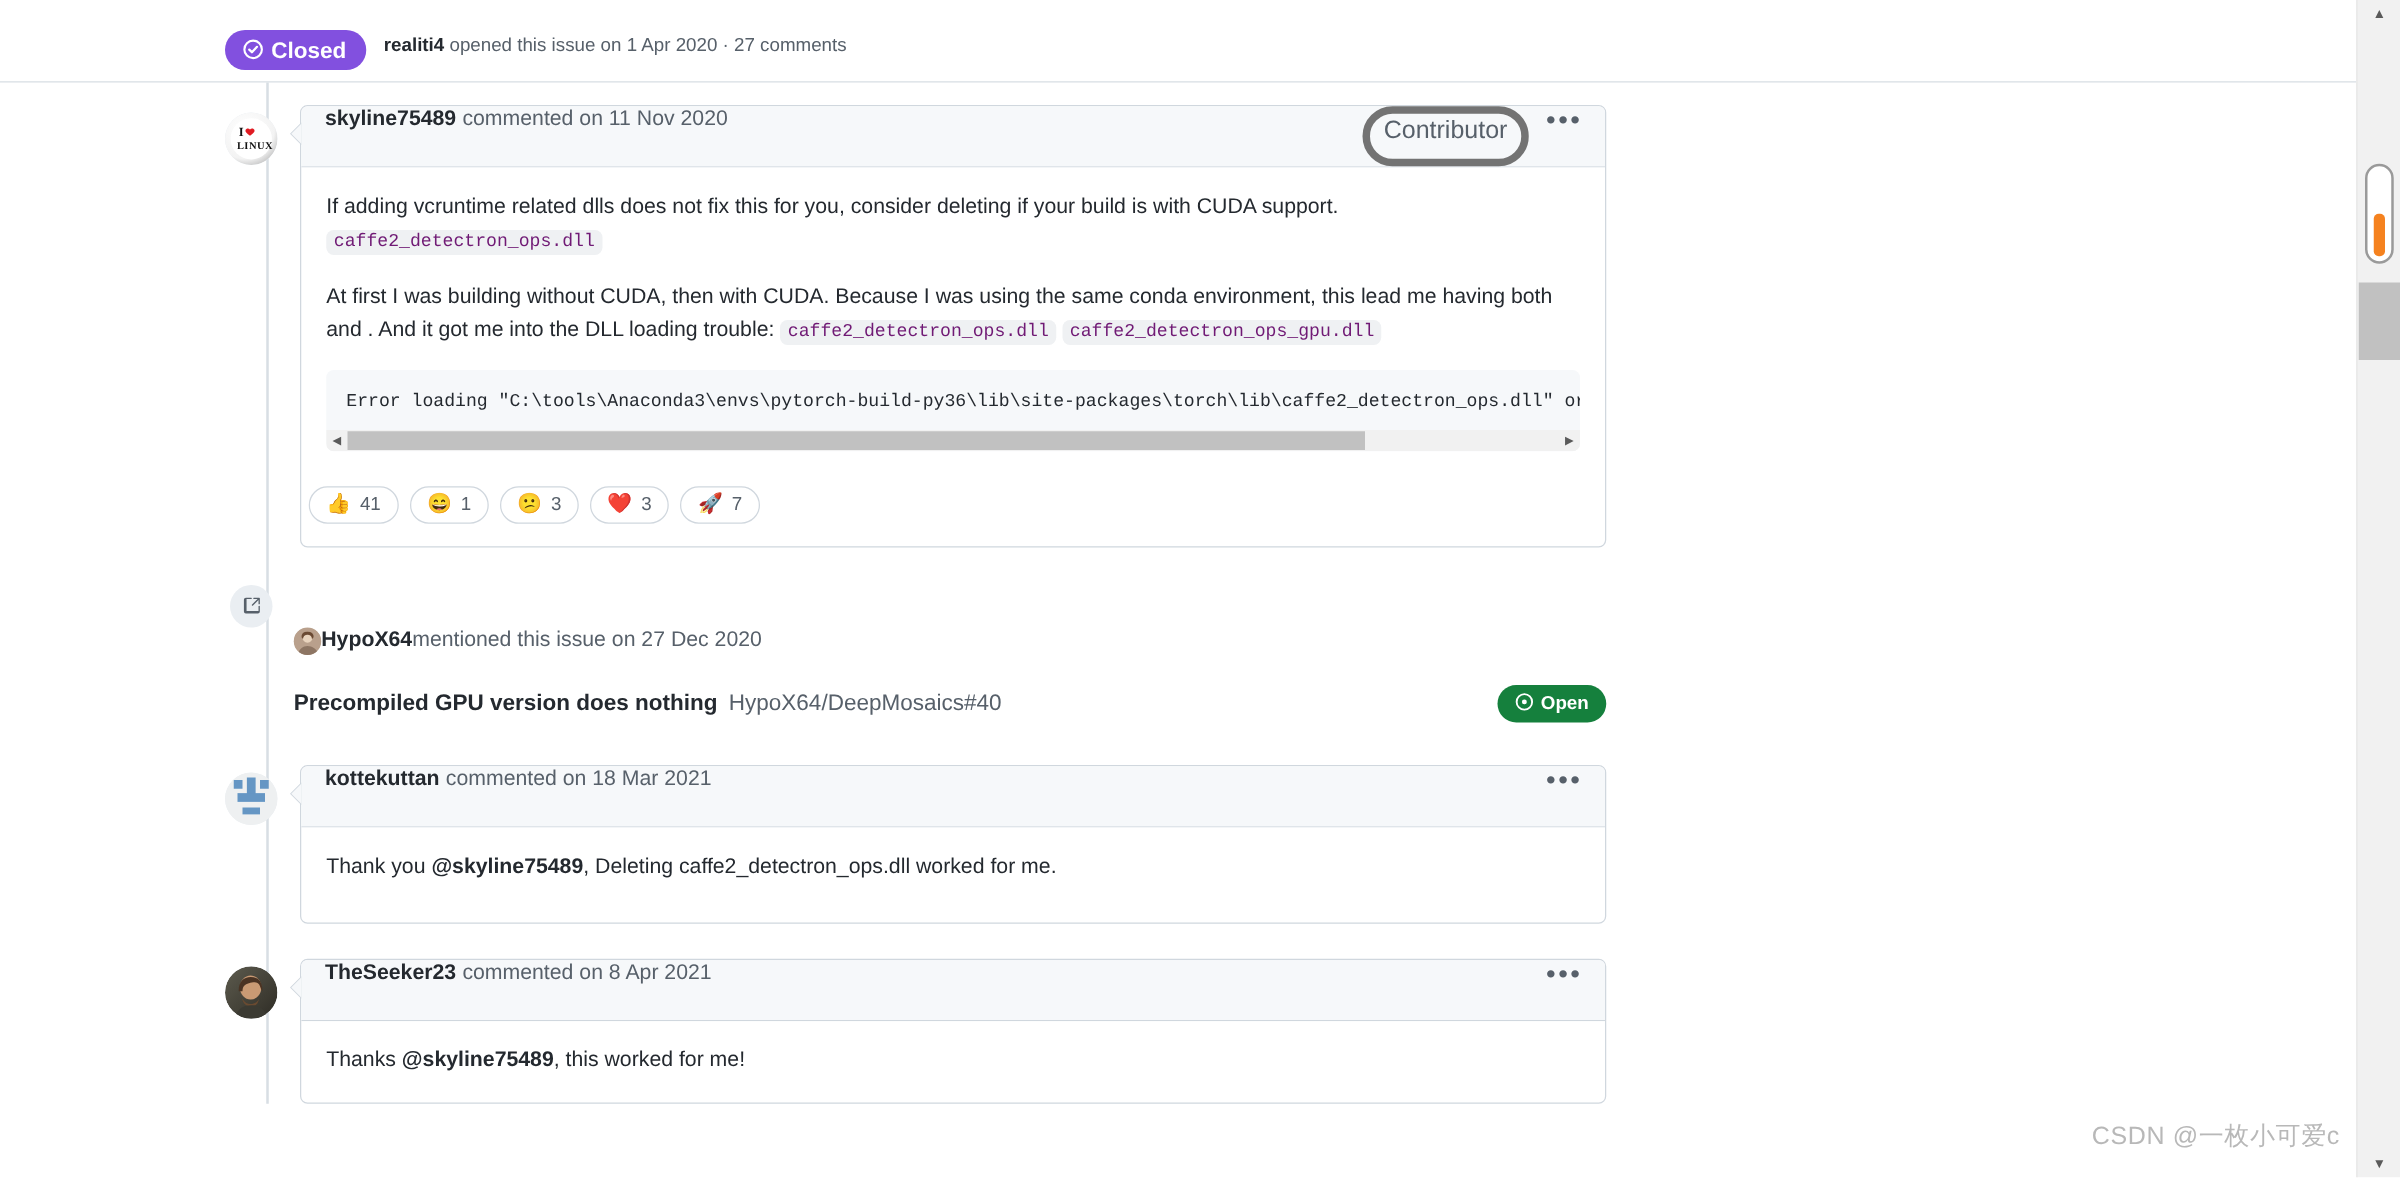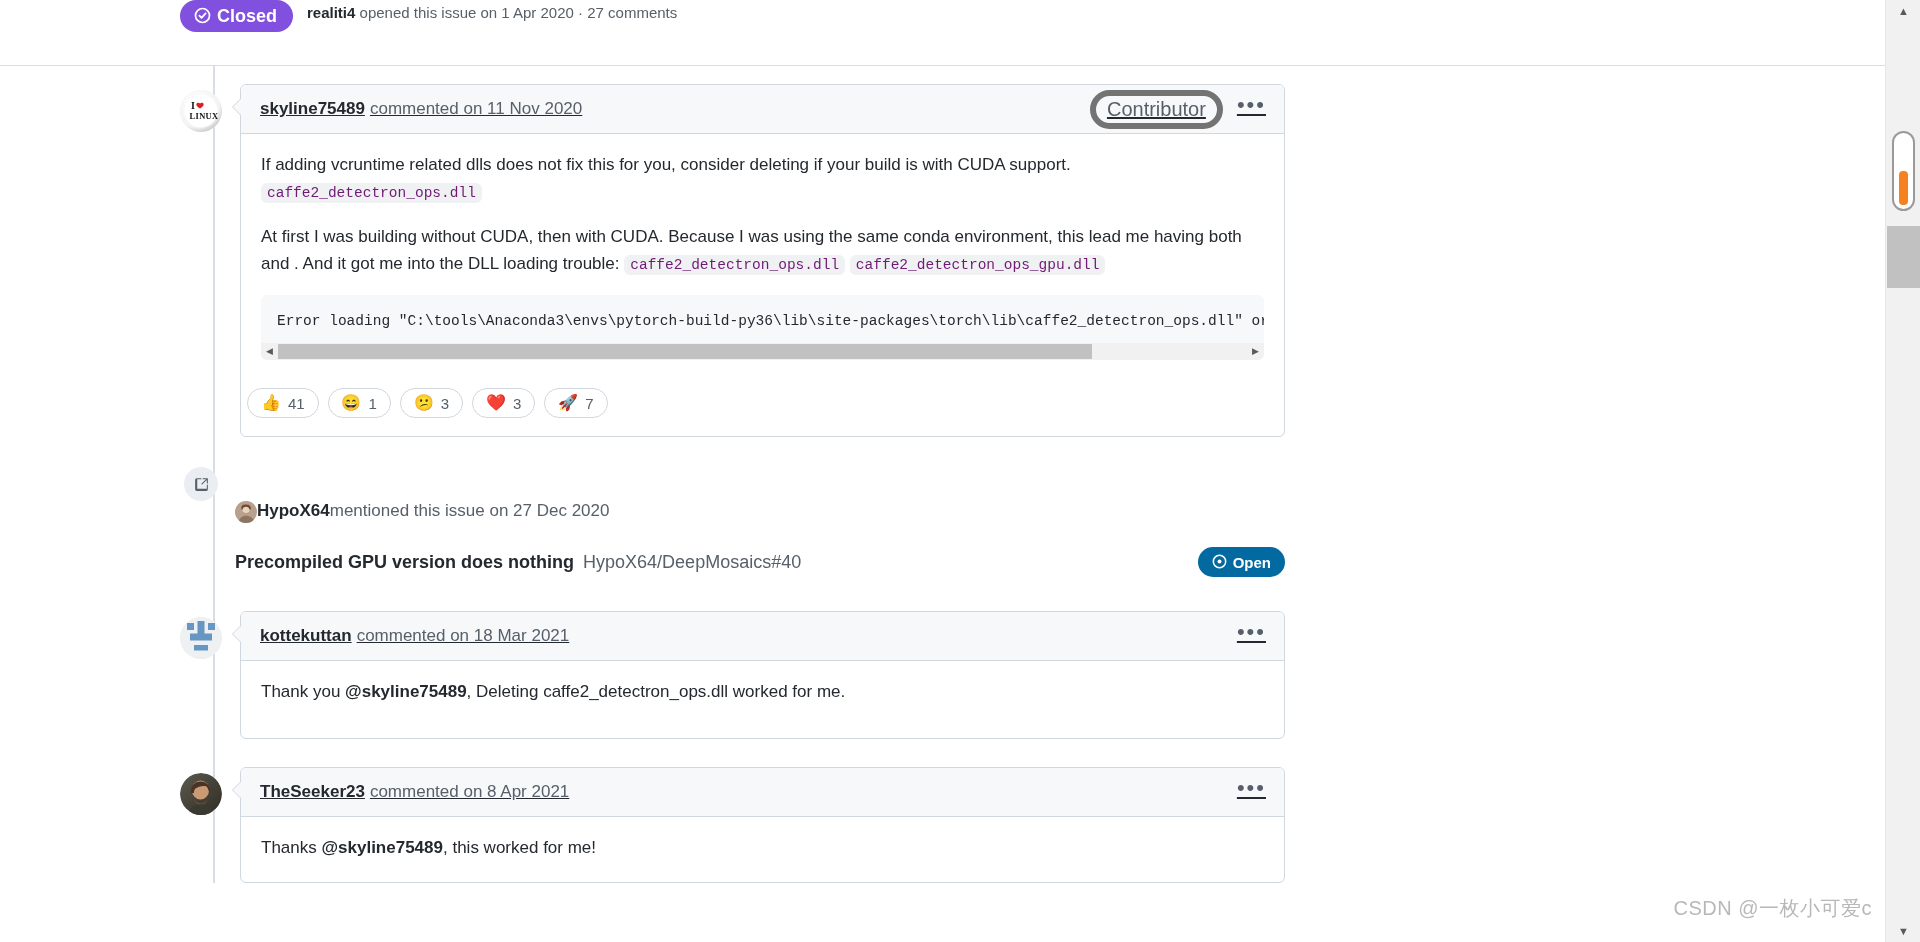--- a/index.html
+++ b/index.html
@@ -25,21 +25,21 @@
     background: #fff;
   }
 
   
   .issue-header {
     position: relative;
     height: 66px;
     background: #ffffff;
     border-bottom: 1px solid #d8dee4;
     padding-left: 180px;
-    padding-top: 0;
+    padding-top: 24px;
   }
   .issue-header-row { display: flex; align-items: flex-start; gap: 14px; }
   .state-badge {
     display: inline-flex;
     align-items: center;
     gap: 6px;
     background: #8250df;
     color: #ffffff;
     border-radius: 999px;
     padding: 5px 16px 6px 14px;
@@ -129,23 +129,21 @@
     border-top: 8px solid transparent;
     border-bottom: 8px solid transparent;
     border-right: 8px solid #f6f8fa;
   }
   .comment-head {
     background: #f6f8fa;
     border-bottom: 1px solid #d0d7de;
     border-radius: 5px 5px 0 0;
     height: 49px;
     display: flex;
-    align-items: center;
     padding: 0 16px 0 19px;
-    text-decoration: underline;
   }
   .comment-author { font-weight: bold; color: #24292f; font-size: 17px; }
   .comment-meta { color: #57606a; font-size: 17px; margin-left: 5px; }
   .head-spacer { flex: 1; }
   .role-badge {
     border: 6px solid #737373;
     border-radius: 999px;
     color: #57606a;
     font-size: 20px;
     padding: 3px 11px 4px;
@@ -287,21 +285,21 @@
     font-weight: bold;
     color: #24292f;
     margin-right: 9px;
   }
   .xref-ref { font-size: 18px; color: #57606a; }
   .xref-spacer { flex: 1; }
   .open-badge {
     display: inline-flex;
     align-items: center;
     gap: 6px;
-    background: #0369a1;
+    background: #15803d;
     color: #fff;
     border-radius: 999px;
     font-size: 15px;
     font-weight: bold;
     padding: 0 14px;
     height: 30px;
     line-height: 1;
     white-space: nowrap;
   }
 

